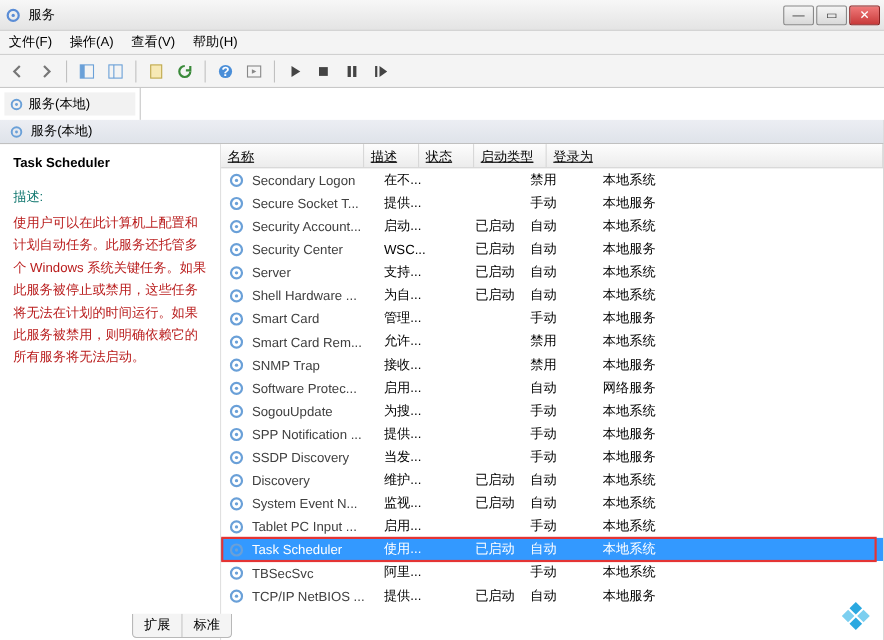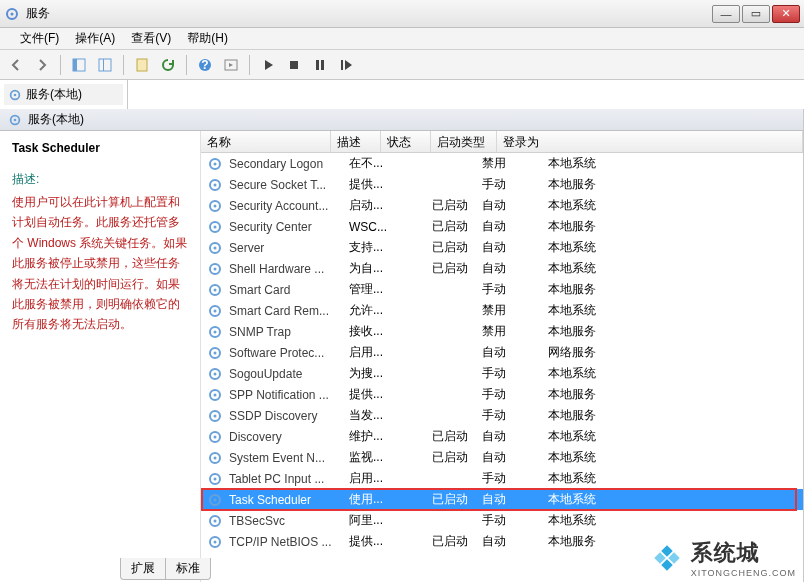--- a/index.html
+++ b/index.html
@@ -7,21 +7,21 @@
 
   
   .titlebar { height:28px; background:linear-gradient(#f7f7f7,#e4e4e4); display:flex; align-items:center; padding:0 4px; border-bottom:1px solid #c0c0c0;}
   .titlebar .sysicon { width:16px; height:16px; margin-right:6px; display:inline-block; }
   .titlebar .title { flex:1; color:#000; }
   .winbtns { display:flex; }
   .winbtn { width:28px; height:18px; margin-left:2px; background:linear-gradient(#f5f5f5,#d9d9d9); border:1px solid #888; border-radius:2px; display:flex; align-items:center; justify-content:center; font-size:11px; color:#333;}
   .winbtn.close { background:linear-gradient(#f07a7a,#c83a3a); color:#fff; border-color:#8a1f1f;}
 
   
-  .menubar { height:22px; background:#f4f4f4; border-bottom:1px solid #d0d0d0; display:flex; align-items:center; padding:0 12px;}
+  .menubar { height:22px; background:#f4f4f4; border-bottom:1px solid #d0d0d0; display:flex; align-items:center; padding:0 0;}
   .menuitem { padding:2px 8px; color:#000; }
 
   
   .toolbar { height:30px; background:#f4f4f4; border-bottom:1px solid #c8c8c8; display:flex; align-items:center; padding:0 4px; gap:2px;}
   .tbtn { width:24px; height:24px; border:1px solid transparent; display:flex; align-items:center; justify-content:center; border-radius:2px;}
   .tbtn svg { width:16px; height:16px; }
   .tsep { width:1px; height:20px; background:#c0c0c0; margin:0 4px;}
 
   
   .main { position:absolute; top:80px; left:0; right:0; bottom:0; display:flex;flex-direction:column;}
@@ -37,21 +37,21 @@
   .center-body { flex:1; display:flex; overflow:hidden;}
 
   
   .descpane { width:200px; padding:10px 12px; }
   .descpane .svc-title { font-weight:bold; color:#000; margin-bottom:16px;}
   .descpane .lbl { color:#0f766e; margin-bottom:4px;}
   .descpane .txt { color:#b91c1c; line-height:1.7;}
 
   
   .listpane { flex:1; display:flex; flex-direction:column; border-left:1px solid #e0e0e0;}
-  .colhdr { height:22px; background:linear-gradient(#fdfdfd,#ececec); border-bottom:1px solid #d0d0d0; display:flex;}
+  .colhdr { height:22px; background:linear-gradient(#fdfdfd,#ececec); border-bottom:1px solid #d0d0d0; display:flex;text-decoration:underline;}
   .colhdr > div { border-right:1px solid #d8d8d8; padding:3px 6px; color:#000;}
   .col-name{width:130px;} .col-desc{width:50px;} .col-stat{width:50px;} .col-start{width:66px;} .col-logon{flex:1;}
 
   .listbody { flex:1; overflow:hidden; position:relative;}
   .row { height:21px; display:flex; align-items:center; padding-right:4px;}
   .row .ic { width:16px; height:16px; margin:0 4px 0 6px; flex:none;}
   .row > div { padding:0 2px; white-space:nowrap; overflow:hidden; text-overflow:ellipsis; color:#000;}
   .row .c-name{width:120px; color:#404040;} .row .c-desc{width:50px;} .row .c-stat{width:50px;margin-left:33px;} .row .c-start{width:66px;} .row .c-logon{flex:1;}
   .row.sel { background:#3399ff;}
   .row.sel > div, .row.sel .c-name { color:#fff;}
@@ -433,17 +433,13 @@
   <span class="logo">
     <svg viewBox="0 0 40 40">
         <g transform="rotate(45 20 20)">
           <rect x="10" y="10" width="9" height="9" fill="#2aa8e0"></rect>
           <rect x="21" y="10" width="9" height="9" fill="#7ccff0"></rect>
           <rect x="10" y="21" width="9" height="9" fill="#7ccff0"></rect>
           <rect x="21" y="21" width="9" height="9" fill="#2aa8e0"></rect>
         </g>
       </svg>
   </span>
-  <span>
-    <div class="big">系统城</div>
-    <div class="small">XITONGCHENG.COM</div>
-  </span>
 </div>
 
 </body></html>

